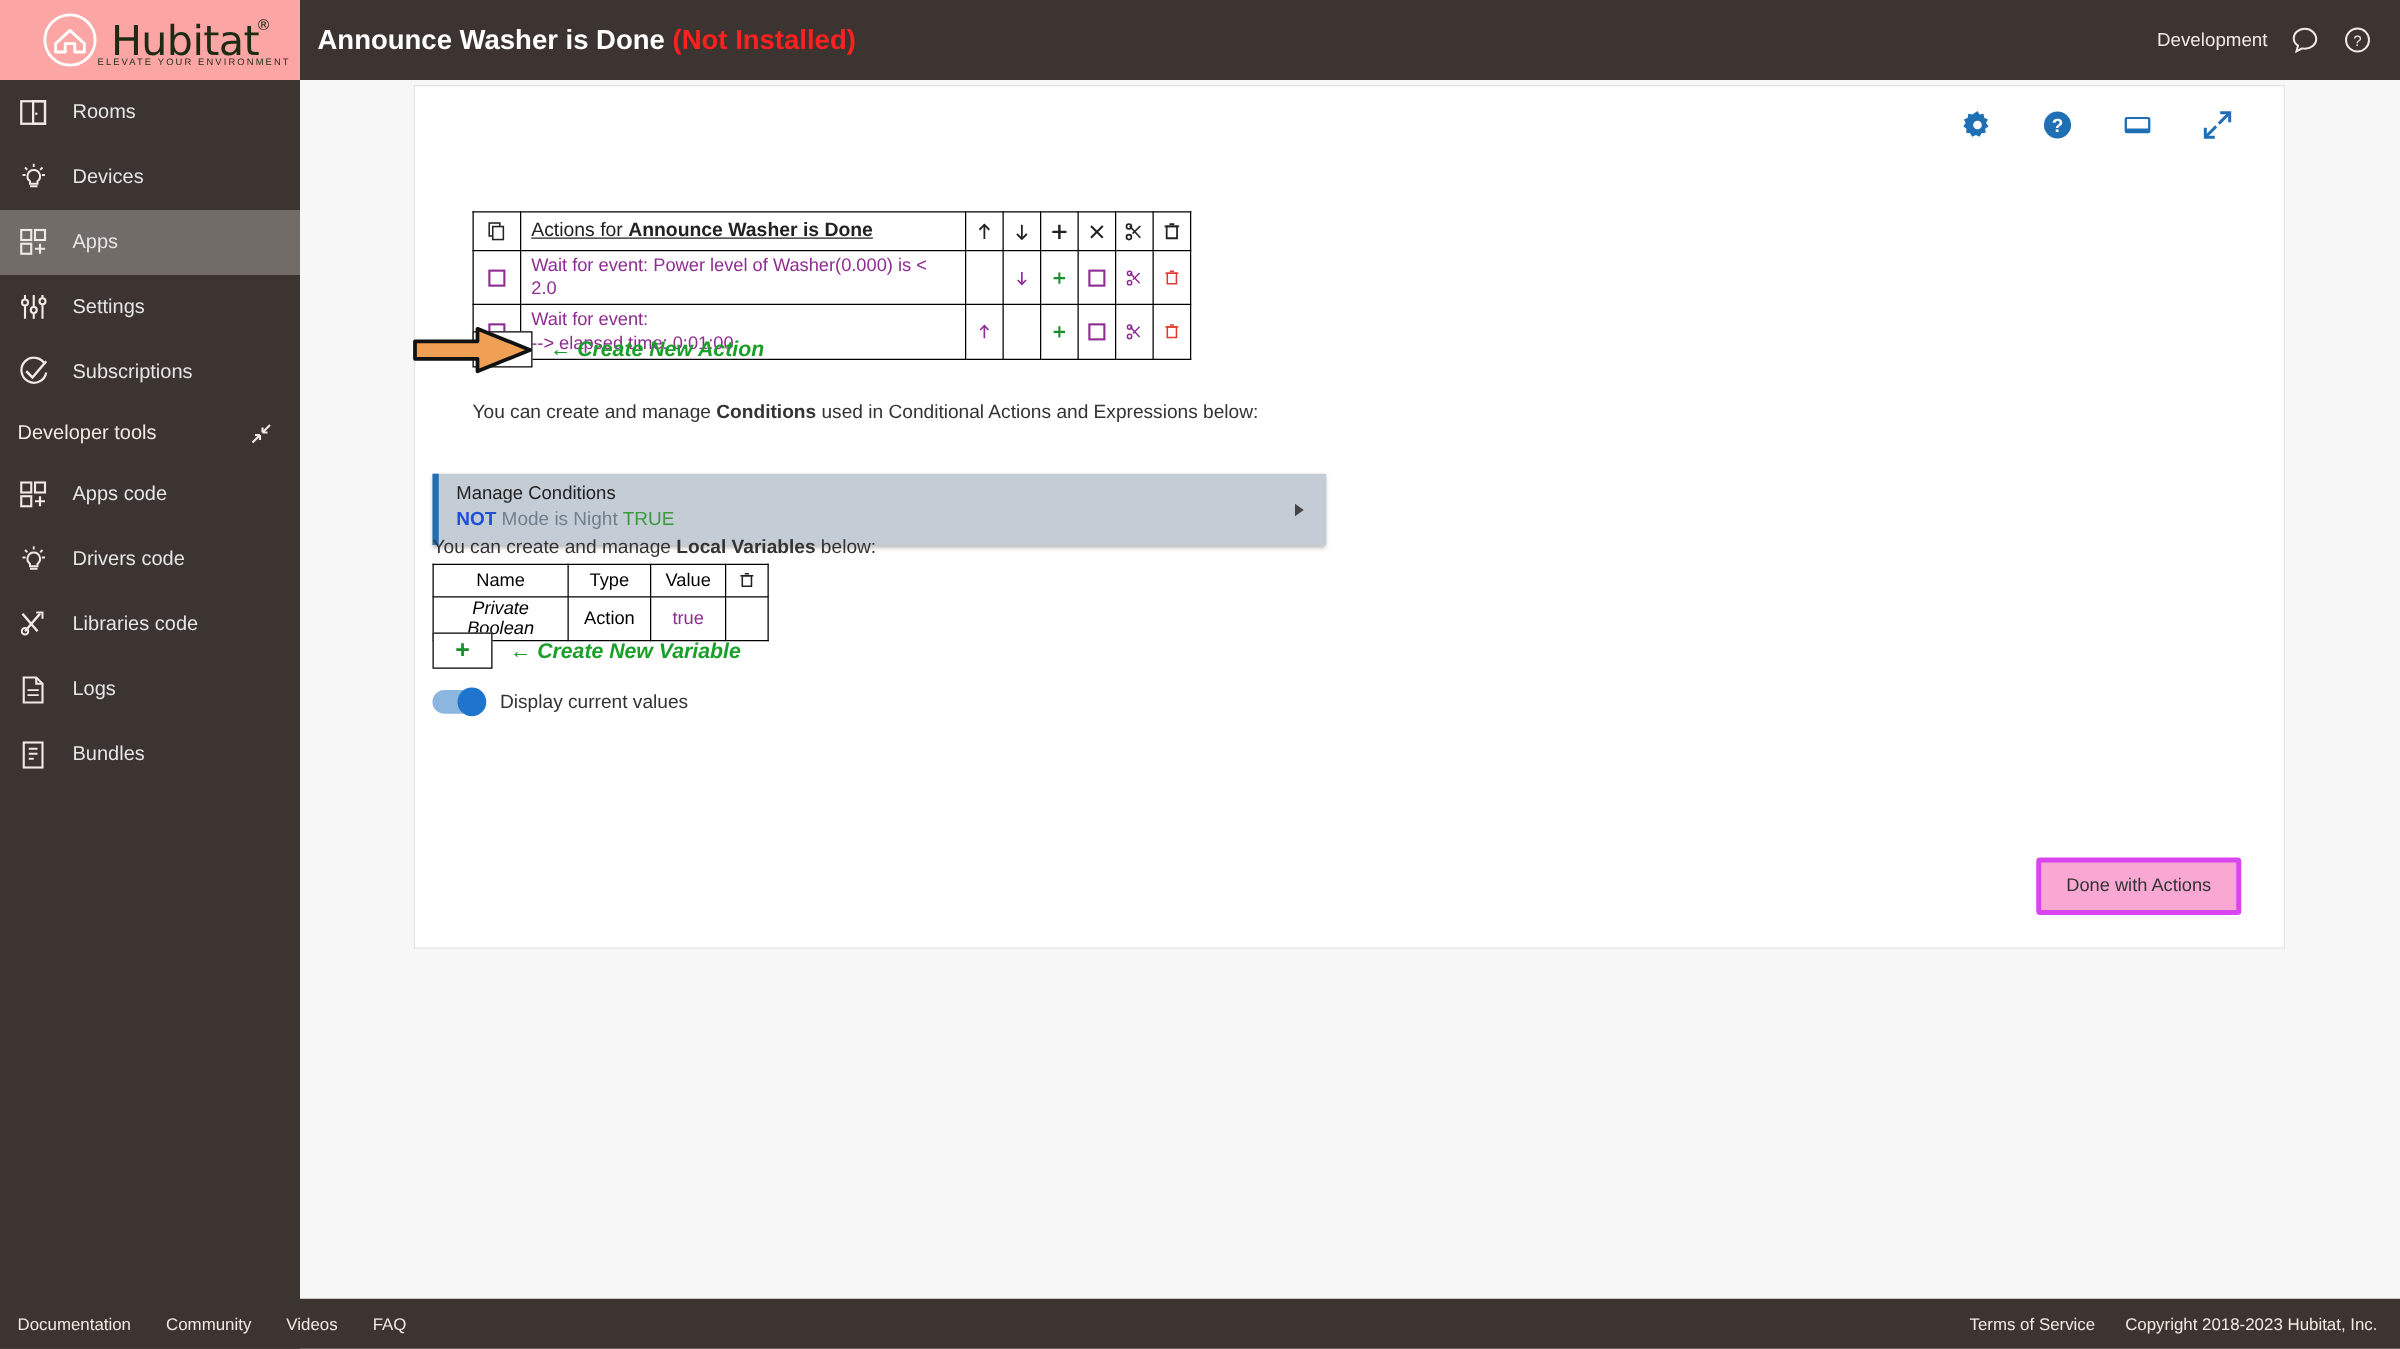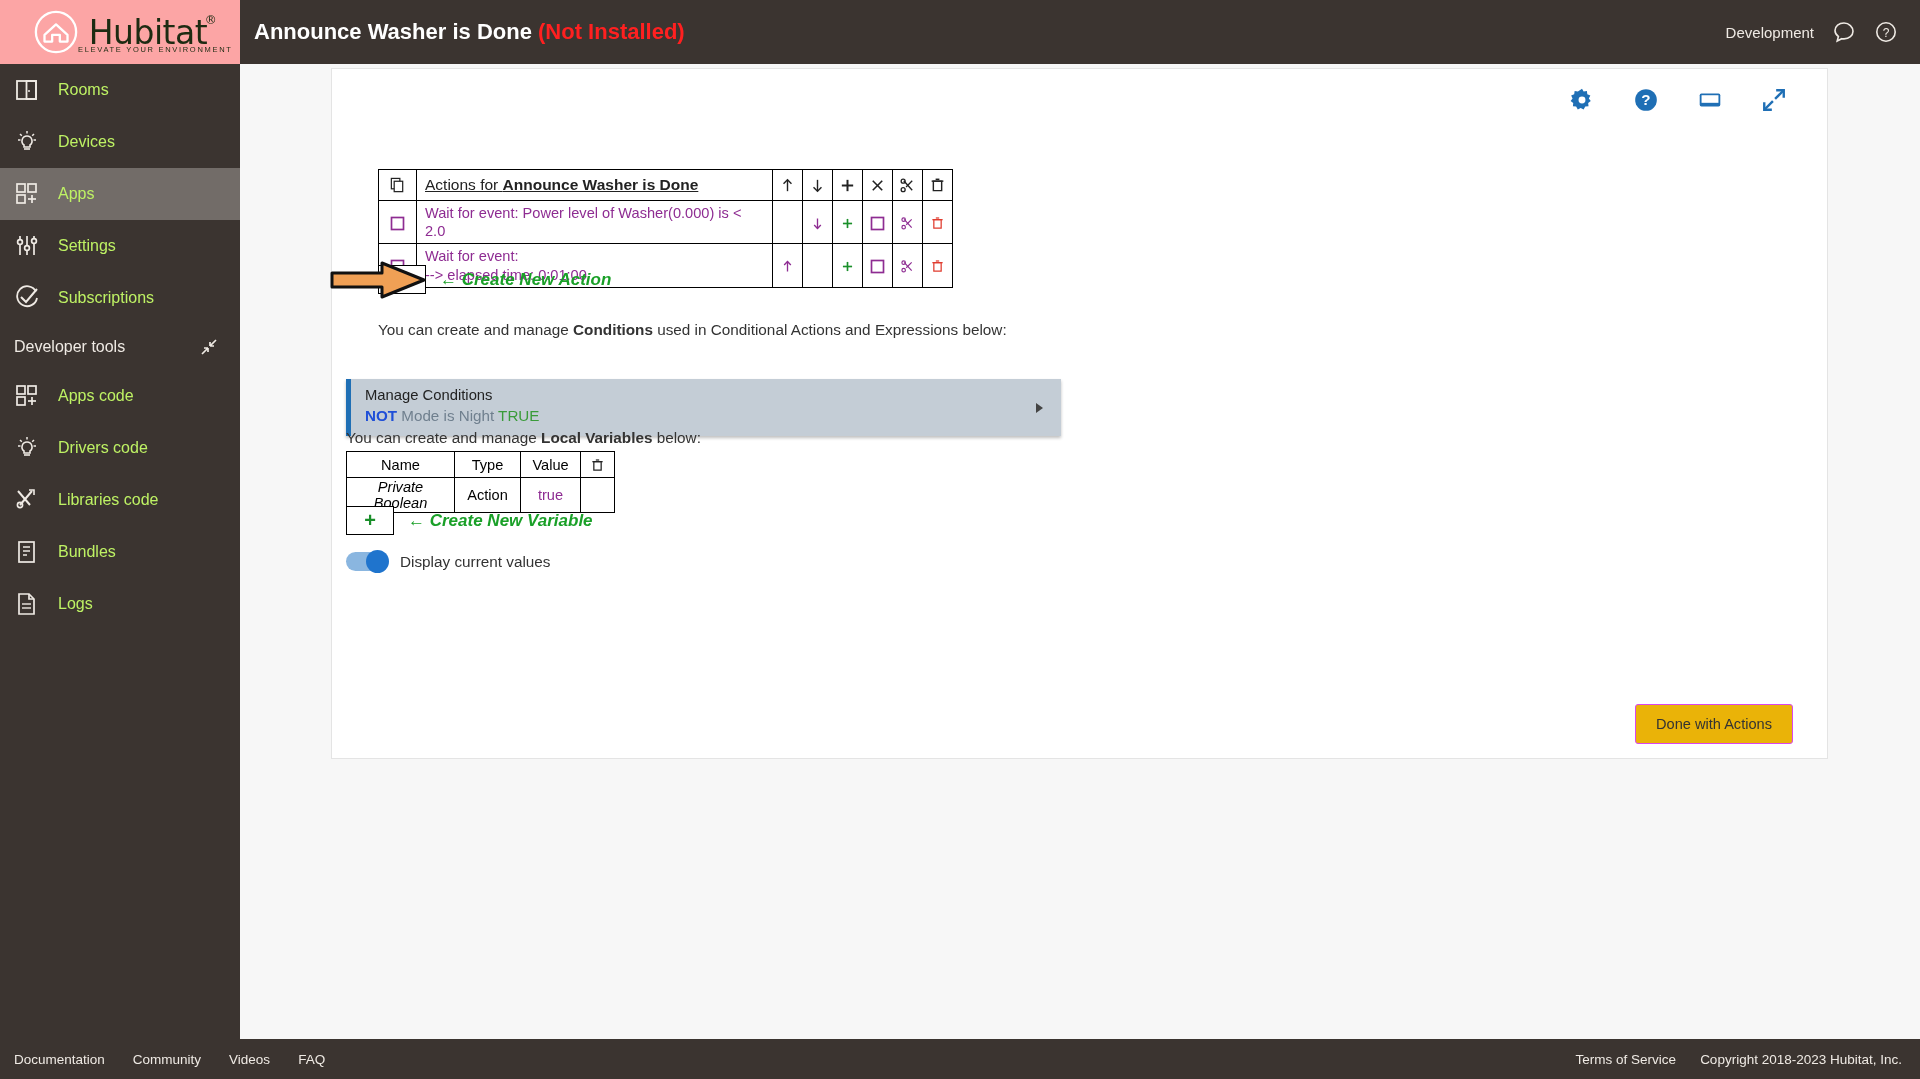--- a/index.html
+++ b/index.html
@@ -75,21 +75,21 @@
     top: 64px; left: 0;
     width: 240px;
     height: 1015px;
     background: #3b3430;
   }
   .nav-item {
     display: flex;
     align-items: center;
     height: 52px;
     padding-left: 14px;
-    color: #bef264;
+    color: #e5e5e5;
     font-size: 16px;
     cursor: pointer;
   }
   .nav-item.active { background: #726c68; }
   .nav-item .ic {
     width: 26px; height: 26px;
     margin-right: 18px;
     flex: 0 0 26px;
   }
   .nav-section {
@@ -252,23 +252,23 @@
   .toggle .knob {
     position:absolute; right:-1px; top:-2px;
     width: 23px; height: 23px; border-radius: 50%;
     background: #1f74cd;
   }
   .toggle-label { margin-left: 12px; font-size: 15.3px; color: #333; }
 
   
   .done-btn {
     position: absolute;
-    right: 34px; bottom: 14px;
-    background: #eab308;
-    border: 1px solid #d946ef;
+    right: 34px; bottom: 26px;
+    background: #f9a8d4;
+    border: 4px solid #d946ef;
     border-radius: 3px;
     padding: 11px 20px;
     font-size: 14.6px;
     color: #333;
     cursor: pointer;
   }
 </style>
 </head>
 <body>
 
@@ -400,36 +400,36 @@
     <svg class="ic" viewBox="0 0 26 26">
       <path d="M4 4 L16 18 M18 4 L6 18" stroke="#efeae4" stroke-width="2" fill="none"></path>
       <circle cx="6" cy="18" r="2.6" fill="none" stroke="#efeae4" stroke-width="1.6"></circle>
       <path d="M15 3 L20 3 L20 8" fill="none" stroke="#efeae4" stroke-width="1.6"></path>
     </svg>
     <span>Libraries code</span>
   </div>
 
   <div class="nav-item">
     <svg class="ic" viewBox="0 0 26 26">
+      <path d="M5 3 h10 l5 5 v15 h-15 z" fill="none" stroke="#efeae4" stroke-width="1.7"></path>
+      <path d="M15 3 v5 h5" fill="none" stroke="#efeae4" stroke-width="1.7"></path>
+      <line x1="8" y1="13" x2="17" y2="13" stroke="#efeae4" stroke-width="1.4"></line>
+      <line x1="8" y1="17" x2="17" y2="17" stroke="#efeae4" stroke-width="1.4"></line>
+    </svg>
+    <span>Logs</span>
+  </div>
+
+  <div class="nav-item">
+    <svg class="ic" viewBox="0 0 26 26">
       <rect x="5" y="3" width="15" height="20" fill="none" stroke="#efeae4" stroke-width="1.7"></rect>
       <line x1="9" y1="8" x2="16" y2="8" stroke="#efeae4" stroke-width="1.5"></line>
       <line x1="9" y1="12" x2="16" y2="12" stroke="#efeae4" stroke-width="1.5"></line>
       <line x1="9" y1="16" x2="13" y2="16" stroke="#efeae4" stroke-width="1.5"></line>
     </svg>
     <span>Bundles</span>
-  </div>
-
-  <div class="nav-item">
-    <svg class="ic" viewBox="0 0 26 26">
-      <path d="M5 3 h10 l5 5 v15 h-15 z" fill="none" stroke="#efeae4" stroke-width="1.7"></path>
-      <path d="M15 3 v5 h5" fill="none" stroke="#efeae4" stroke-width="1.7"></path>
-      <line x1="8" y1="13" x2="17" y2="13" stroke="#efeae4" stroke-width="1.4"></line>
-      <line x1="8" y1="17" x2="17" y2="17" stroke="#efeae4" stroke-width="1.4"></line>
-    </svg>
-    <span>Logs</span>
   </div>
 </div>
 
 <div class="main">
   <div class="card">
 
     <div class="card-tools">
       <svg class="ic" viewBox="0 0 24 24">
         <circle cx="12" cy="12" r="3.4" fill="#1f6fb5"></circle>
         <path d="M12 1.6l1.5 2.6 3-.5.4 3 2.8 1.2-1.4 2.7 1.8 2.4-2.4 1.8.3 3-3 .3-1.5 2.6-2.7-1.4-2.7 1.4-1.5-2.6-3-.3.3-3-2.4-1.8 1.8-2.4L2 7.9l2.8-1.2.4-3 3 .5z" fill="#1f6fb5"></path>

